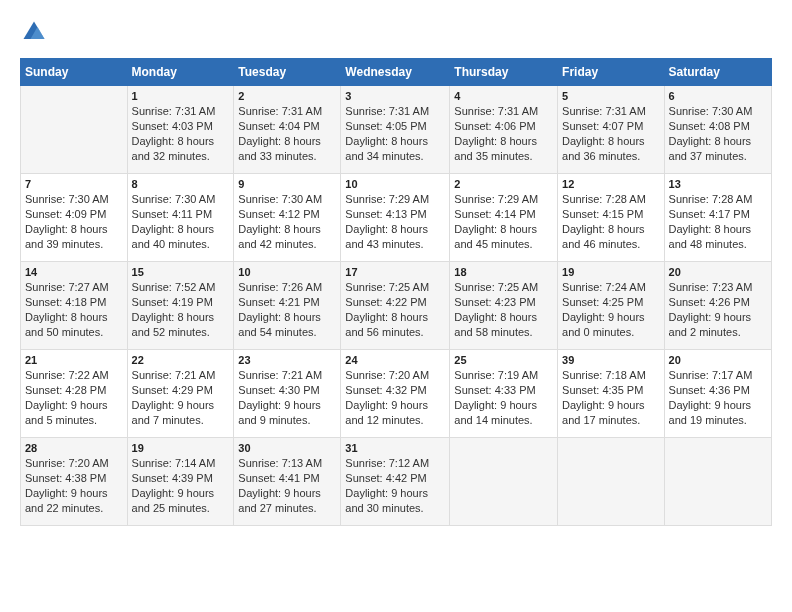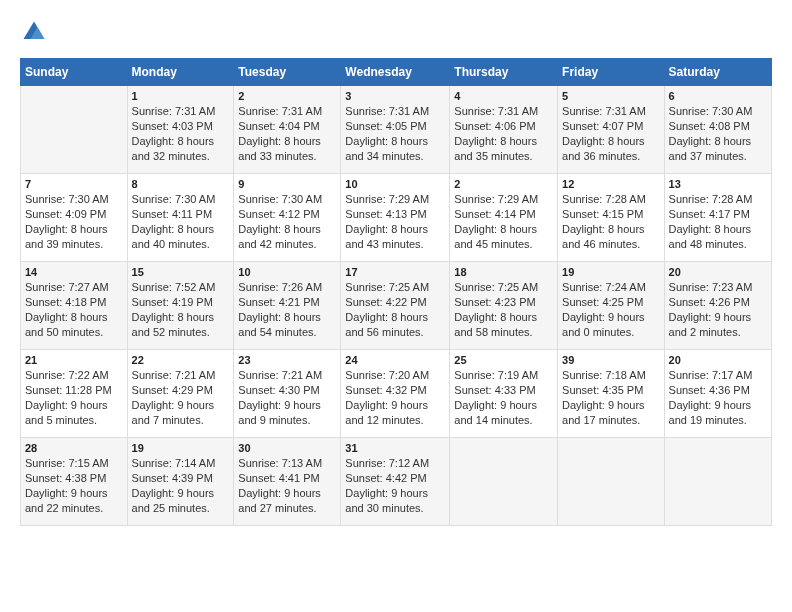--- a/index.html
+++ b/index.html
@@ -282,21 +282,21 @@
             <div class="day-info">Sunrise: 7:23 AM
 Sunset: 4:26 PM
 Daylight: 9 hours
 and 2 minutes.</div>
           </td>
         </tr>
         <tr>
           <td>
             <span class="day-number">21</span>
             <div class="day-info">Sunrise: 7:22 AM
-Sunset: 11:28 PM
+Sunset: 4:28 PM
 Daylight: 9 hours
 and 5 minutes.</div>
           </td>
           <td>
             <span class="day-number">22</span>
             <div class="day-info">Sunrise: 7:21 AM
 Sunset: 4:29 PM
 Daylight: 9 hours
 and 7 minutes.</div>
           </td>
@@ -332,21 +332,21 @@
             <span class="day-number">20</span>
             <div class="day-info">Sunrise: 7:17 AM
 Sunset: 4:36 PM
 Daylight: 9 hours
 and 19 minutes.</div>
           </td>
         </tr>
         <tr>
           <td>
             <span class="day-number">28</span>
-            <div class="day-info">Sunrise: 7:15 AM
+            <div class="day-info">Sunrise: 7:20 AM
 Sunset: 4:38 PM
 Daylight: 9 hours
 and 22 minutes.</div>
           </td>
           <td>
             <span class="day-number">19</span>
             <div class="day-info">Sunrise: 7:14 AM
 Sunset: 4:39 PM
 Daylight: 9 hours
 and 25 minutes.</div>

